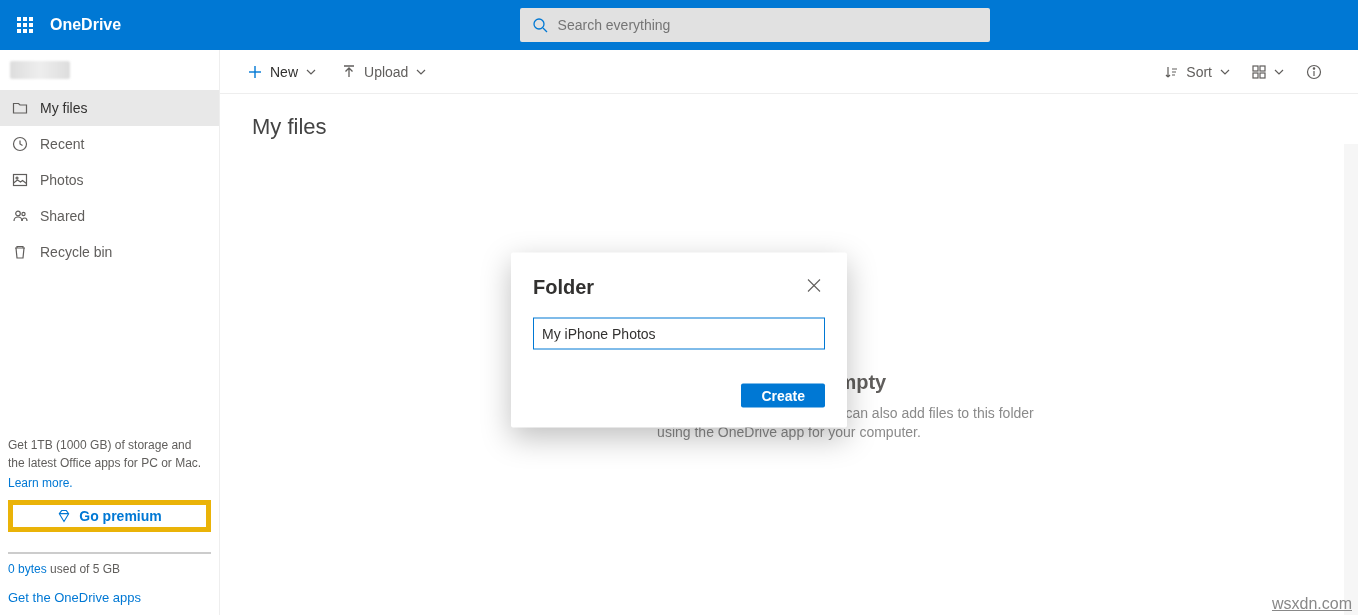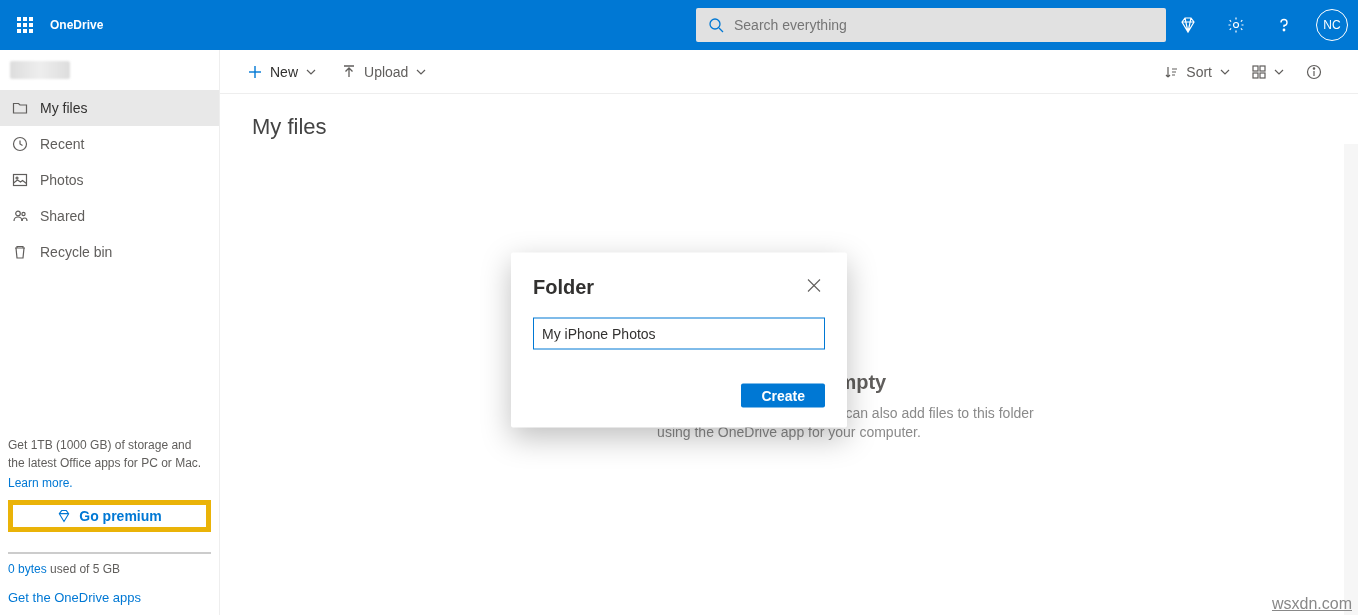--- a/index.html
+++ b/index.html
@@ -29,28 +29,28 @@
   cursor: pointer;
 }
 .waffle-grid {
   display: grid;
   grid-template-columns: repeat(3, 4px);
   grid-template-rows: repeat(3, 4px);
   gap: 2px;
 }
 .waffle-grid span { background: #fff; }
 .brand {
-  font-size: 12px;
+  font-size: 16px;
   font-weight: 600;
   padding-right: 30px;
 }
 .search-wrap {
   flex: 1;
   display: flex;
-  justify-content: flex-end;
+  justify-content: center;
 }
 .search {
   width: 470px;
   height: 34px;
   background: #e1e1e1;
   border-radius: 2px;
   display: flex;
   align-items: center;
   padding: 0 12px;
   color: #444;
@@ -291,40 +291,20 @@
   </div>
   <div class="brand">OneDrive</div>
   <div class="search-wrap">
     <div class="search">
       <svg width="16" height="16" viewBox="0 0 16 16" fill="none" stroke="#0078d4" stroke-width="1.3">
           <circle cx="7" cy="7" r="5"></circle>
           <line x1="11" y1="11" x2="15" y2="15"></line>
         </svg>
       <input type="text" placeholder="Search everything" style="">
     </div>
-  </div>
-  <div class="header-right">
-    <div class="hicon">
-      <svg width="18" height="18" viewBox="0 0 18 18" fill="none" stroke="#fff" stroke-width="1.2">
-          <path d="M3 6 L6 2 L12 2 L15 6 L9 16 Z M3 6 L15 6 M6 2 L9 16 M12 2 L9 16"></path>
-        </svg>
-    </div>
-    <div class="hicon">
-      <svg width="18" height="18" viewBox="0 0 18 18" fill="none" stroke="#fff" stroke-width="1.2">
-          <circle cx="9" cy="9" r="2.5"></circle>
-          <path d="M9 1.5v2M9 14.5v2M2.7 4.2l1.4 1.4M13.9 12.4l1.4 1.4M1.5 9h2M14.5 9h2M2.7 13.8l1.4-1.4M13.9 5.6l1.4-1.4"></path>
-        </svg>
-    </div>
-    <div class="hicon">
-      <svg width="18" height="18" viewBox="0 0 18 18" fill="none" stroke="#fff" stroke-width="1.4">
-          <path d="M6 6.5 A3 3 0 1 1 9 9.5 V11"></path>
-          <circle cx="9" cy="14" r="0.7" fill="#fff"></circle>
-        </svg>
-    </div>
-    <div class="avatar">NC</div>
   </div>
 </div>
 
 <div class="container">
 
   <div class="sidebar">
     <div class="user-tile">
       <div class="blur"></div>
     </div>
     <ul class="navlist">

